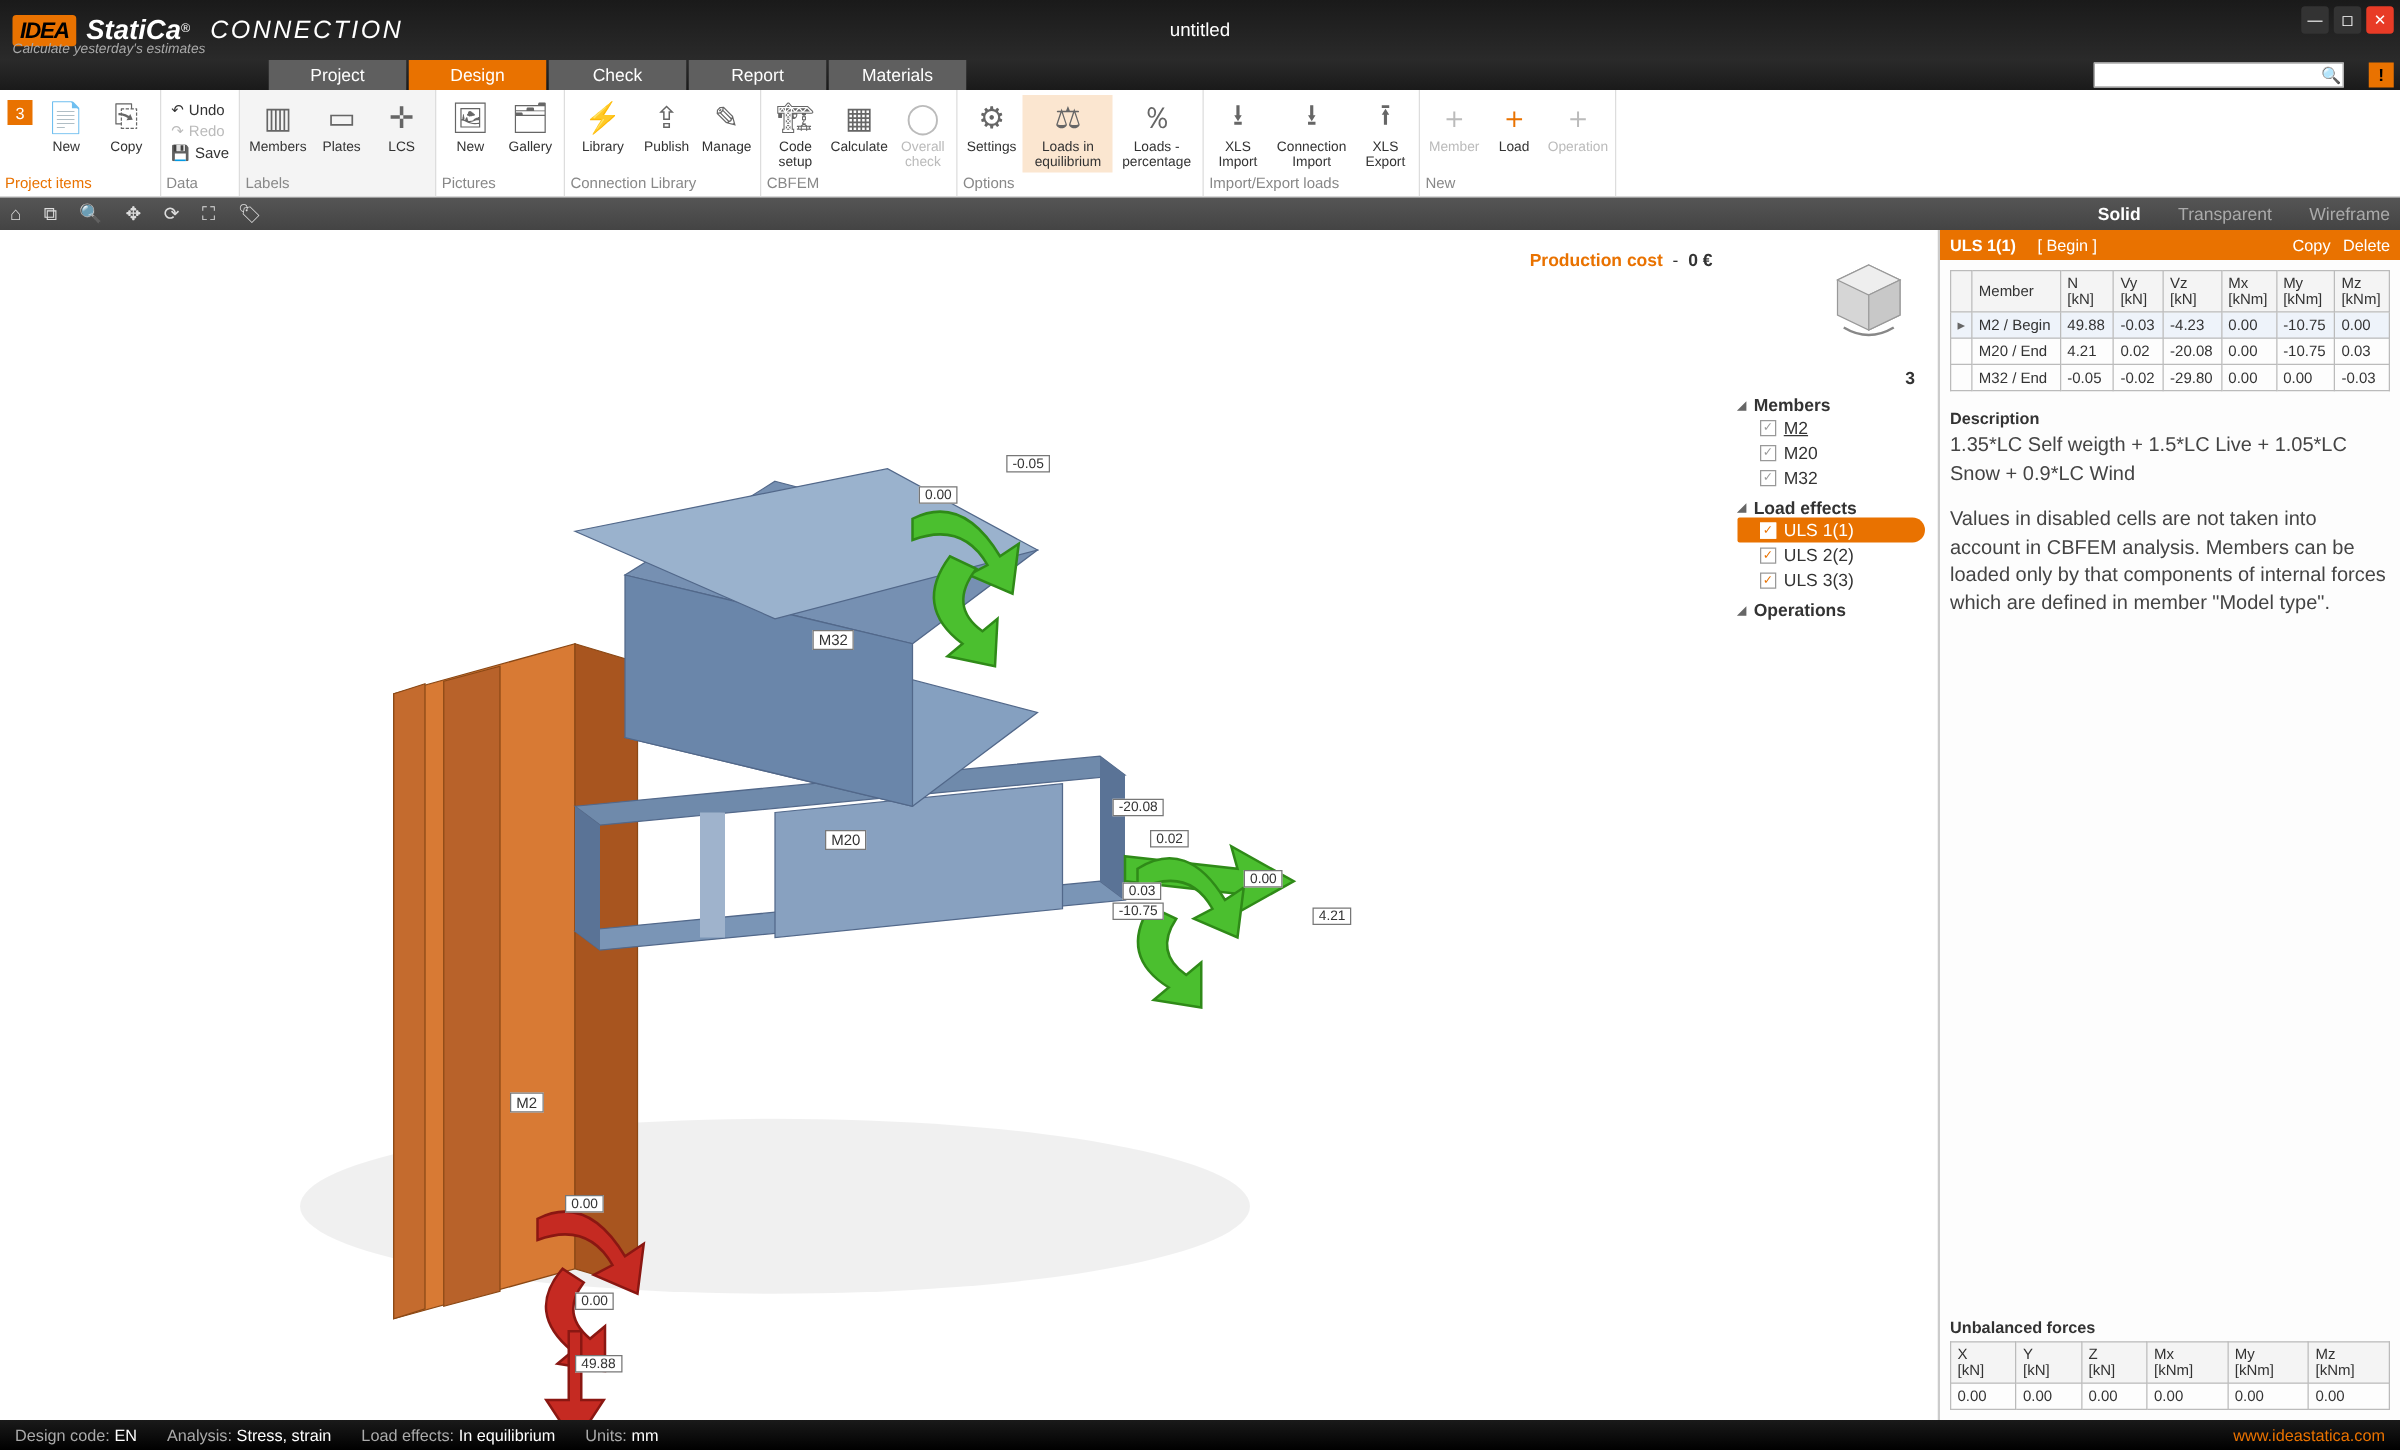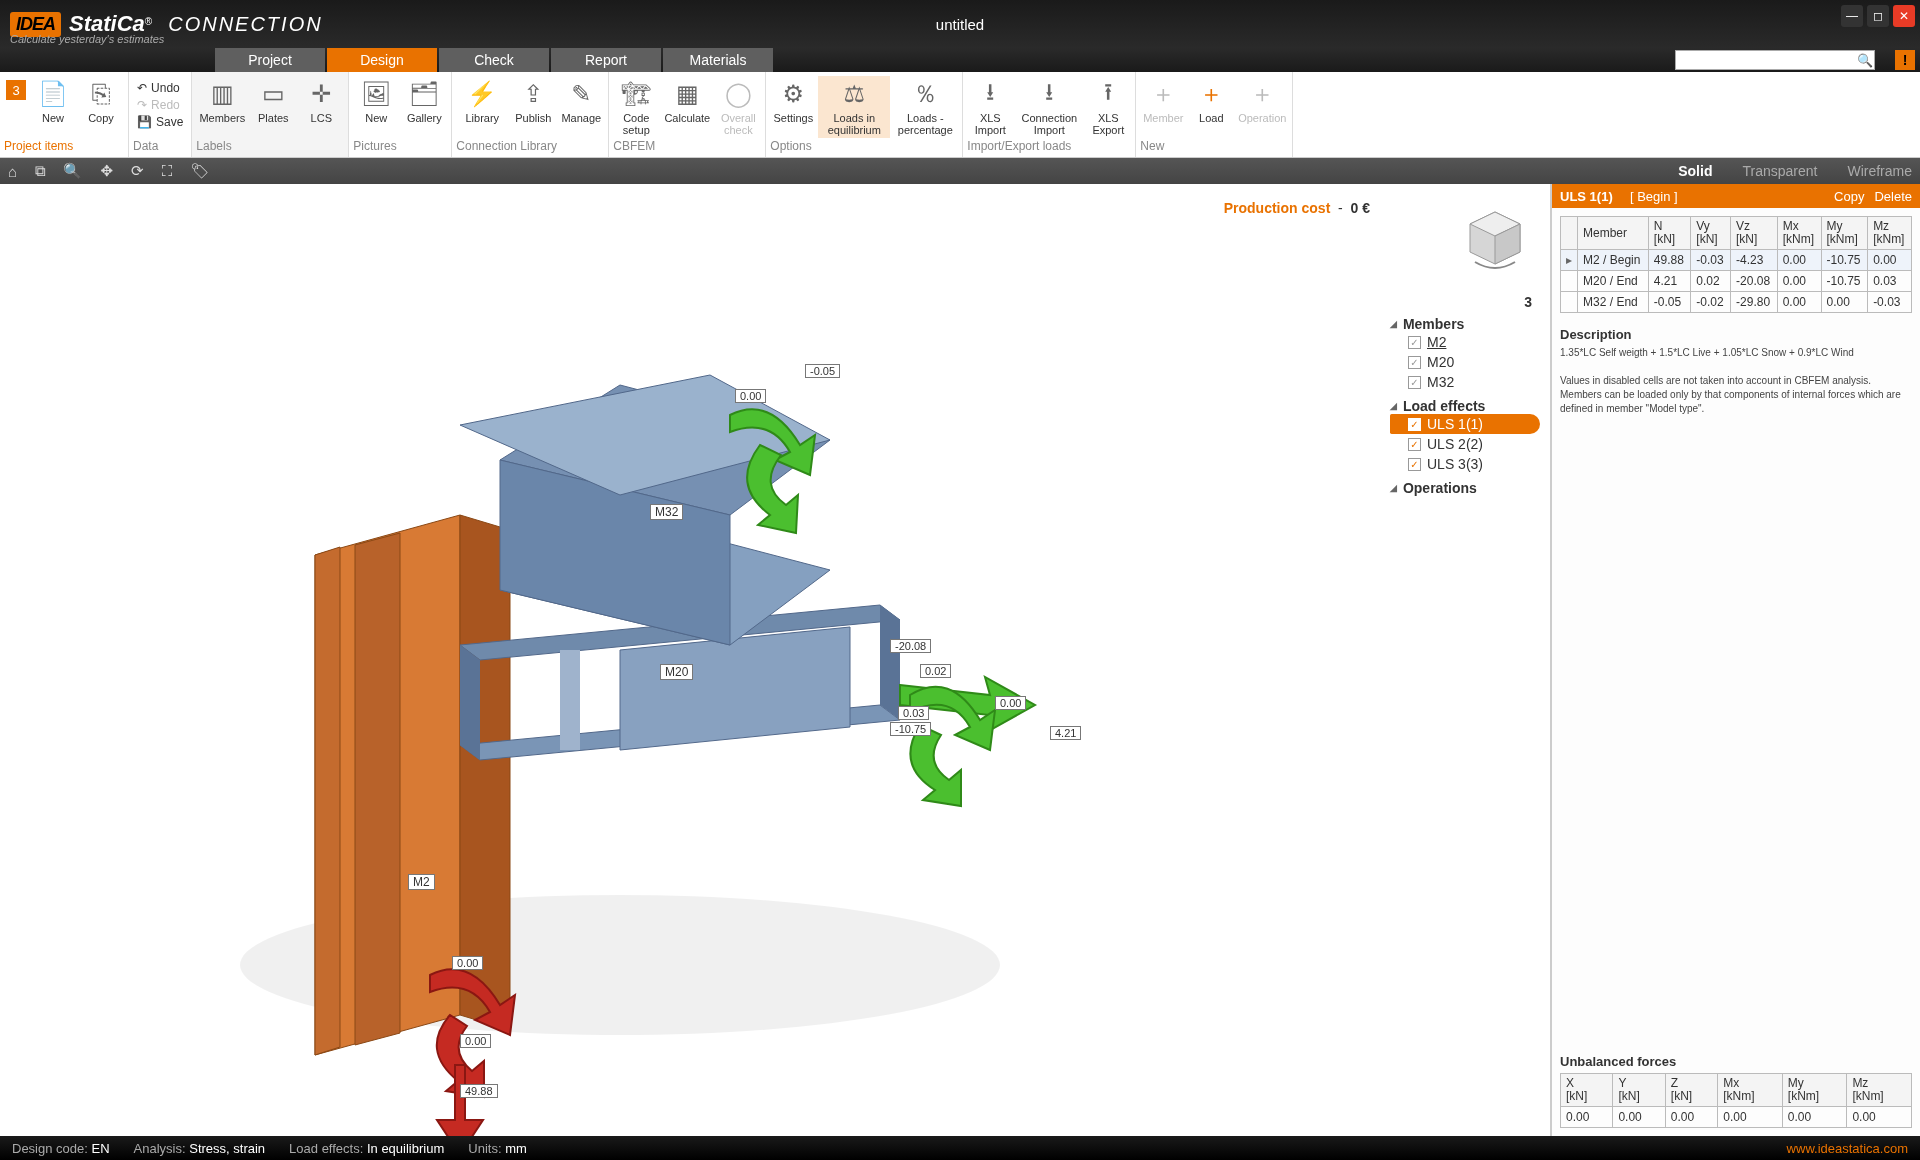--- a/index.html
+++ b/index.html
@@ -76,21 +76,21 @@
 .rp-header { height: 24px; background: #e97200; color: #fff; display: flex; align-items: center; padding: 0 8px; font-size: 13px; }
 .rp-header .spacer { flex: 1; }
 .rp-header span { cursor: pointer; margin-left: 10px; }
 .rp-body { flex: 1; overflow-y: auto; padding: 8px; font-size: 13px; }
 table.data { border-collapse: collapse; width: 100%; }
 table.data th, table.data td { border: 1px solid #bbb; padding: 3px 5px; font-size: 12px; text-align: left; }
 table.data th { background: #f4f4f4; font-weight: normal; line-height: 1.1; }
 table.data tr.sel td { background: #eef3fa; }
 .row-marker { width: 14px; text-align: center; color: #666; }
 .desc-title { font-weight: bold; margin-top: 14px; }
-.desc-text { font-size: 10px; color: #444; margin-top: 4px; line-height: 1.4; }
+.desc-text { font-size: 16px; color: #444; margin-top: 4px; line-height: 1.4; }
 .unbal { position: absolute; bottom: 8px; left: 8px; right: 8px; }
 .rp-body { position: relative; }
 
 
 .status-bar { height: 24px; background: linear-gradient(to bottom,#1a1a1a,#000); color: #aaa; display: flex; align-items: center; font-size: 13px; padding: 0 12px; }
 .status-bar b { color: #fff; font-weight: normal; }
 .status-bar .seg { margin-right: 24px; }
 .status-bar .spacer { flex: 1; }
 .status-bar .url { color: #e97200; }
 </style>

